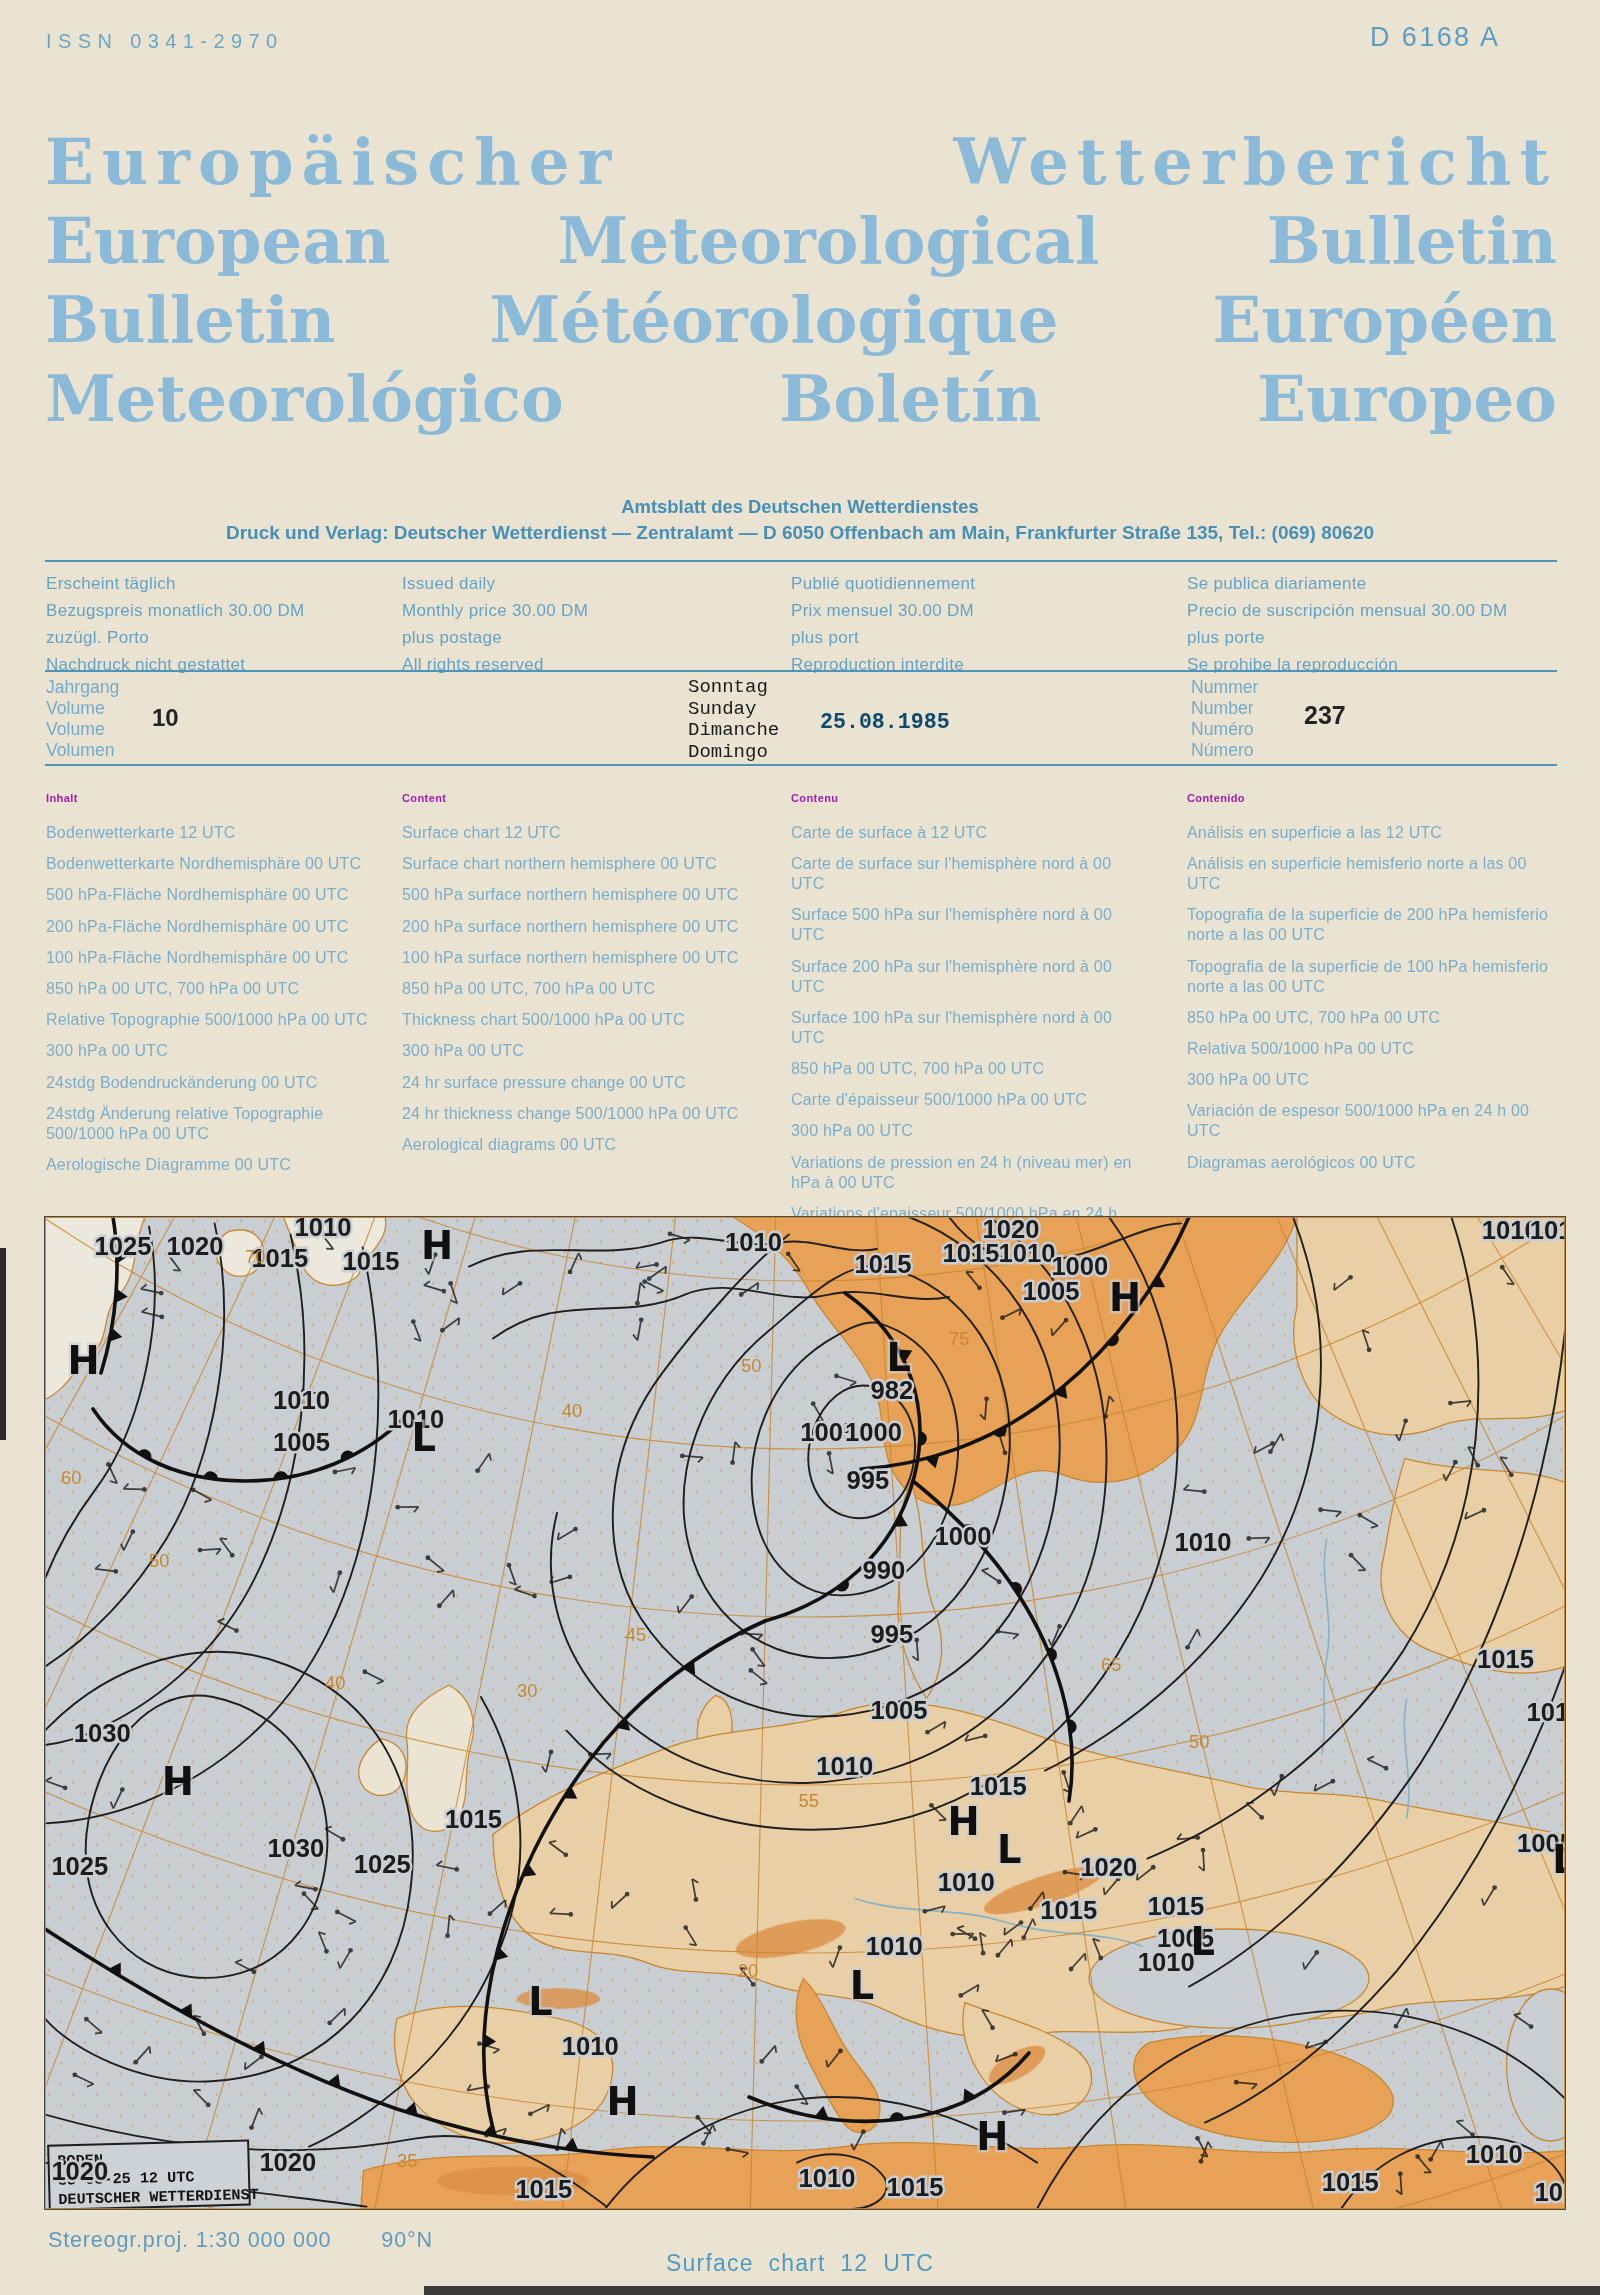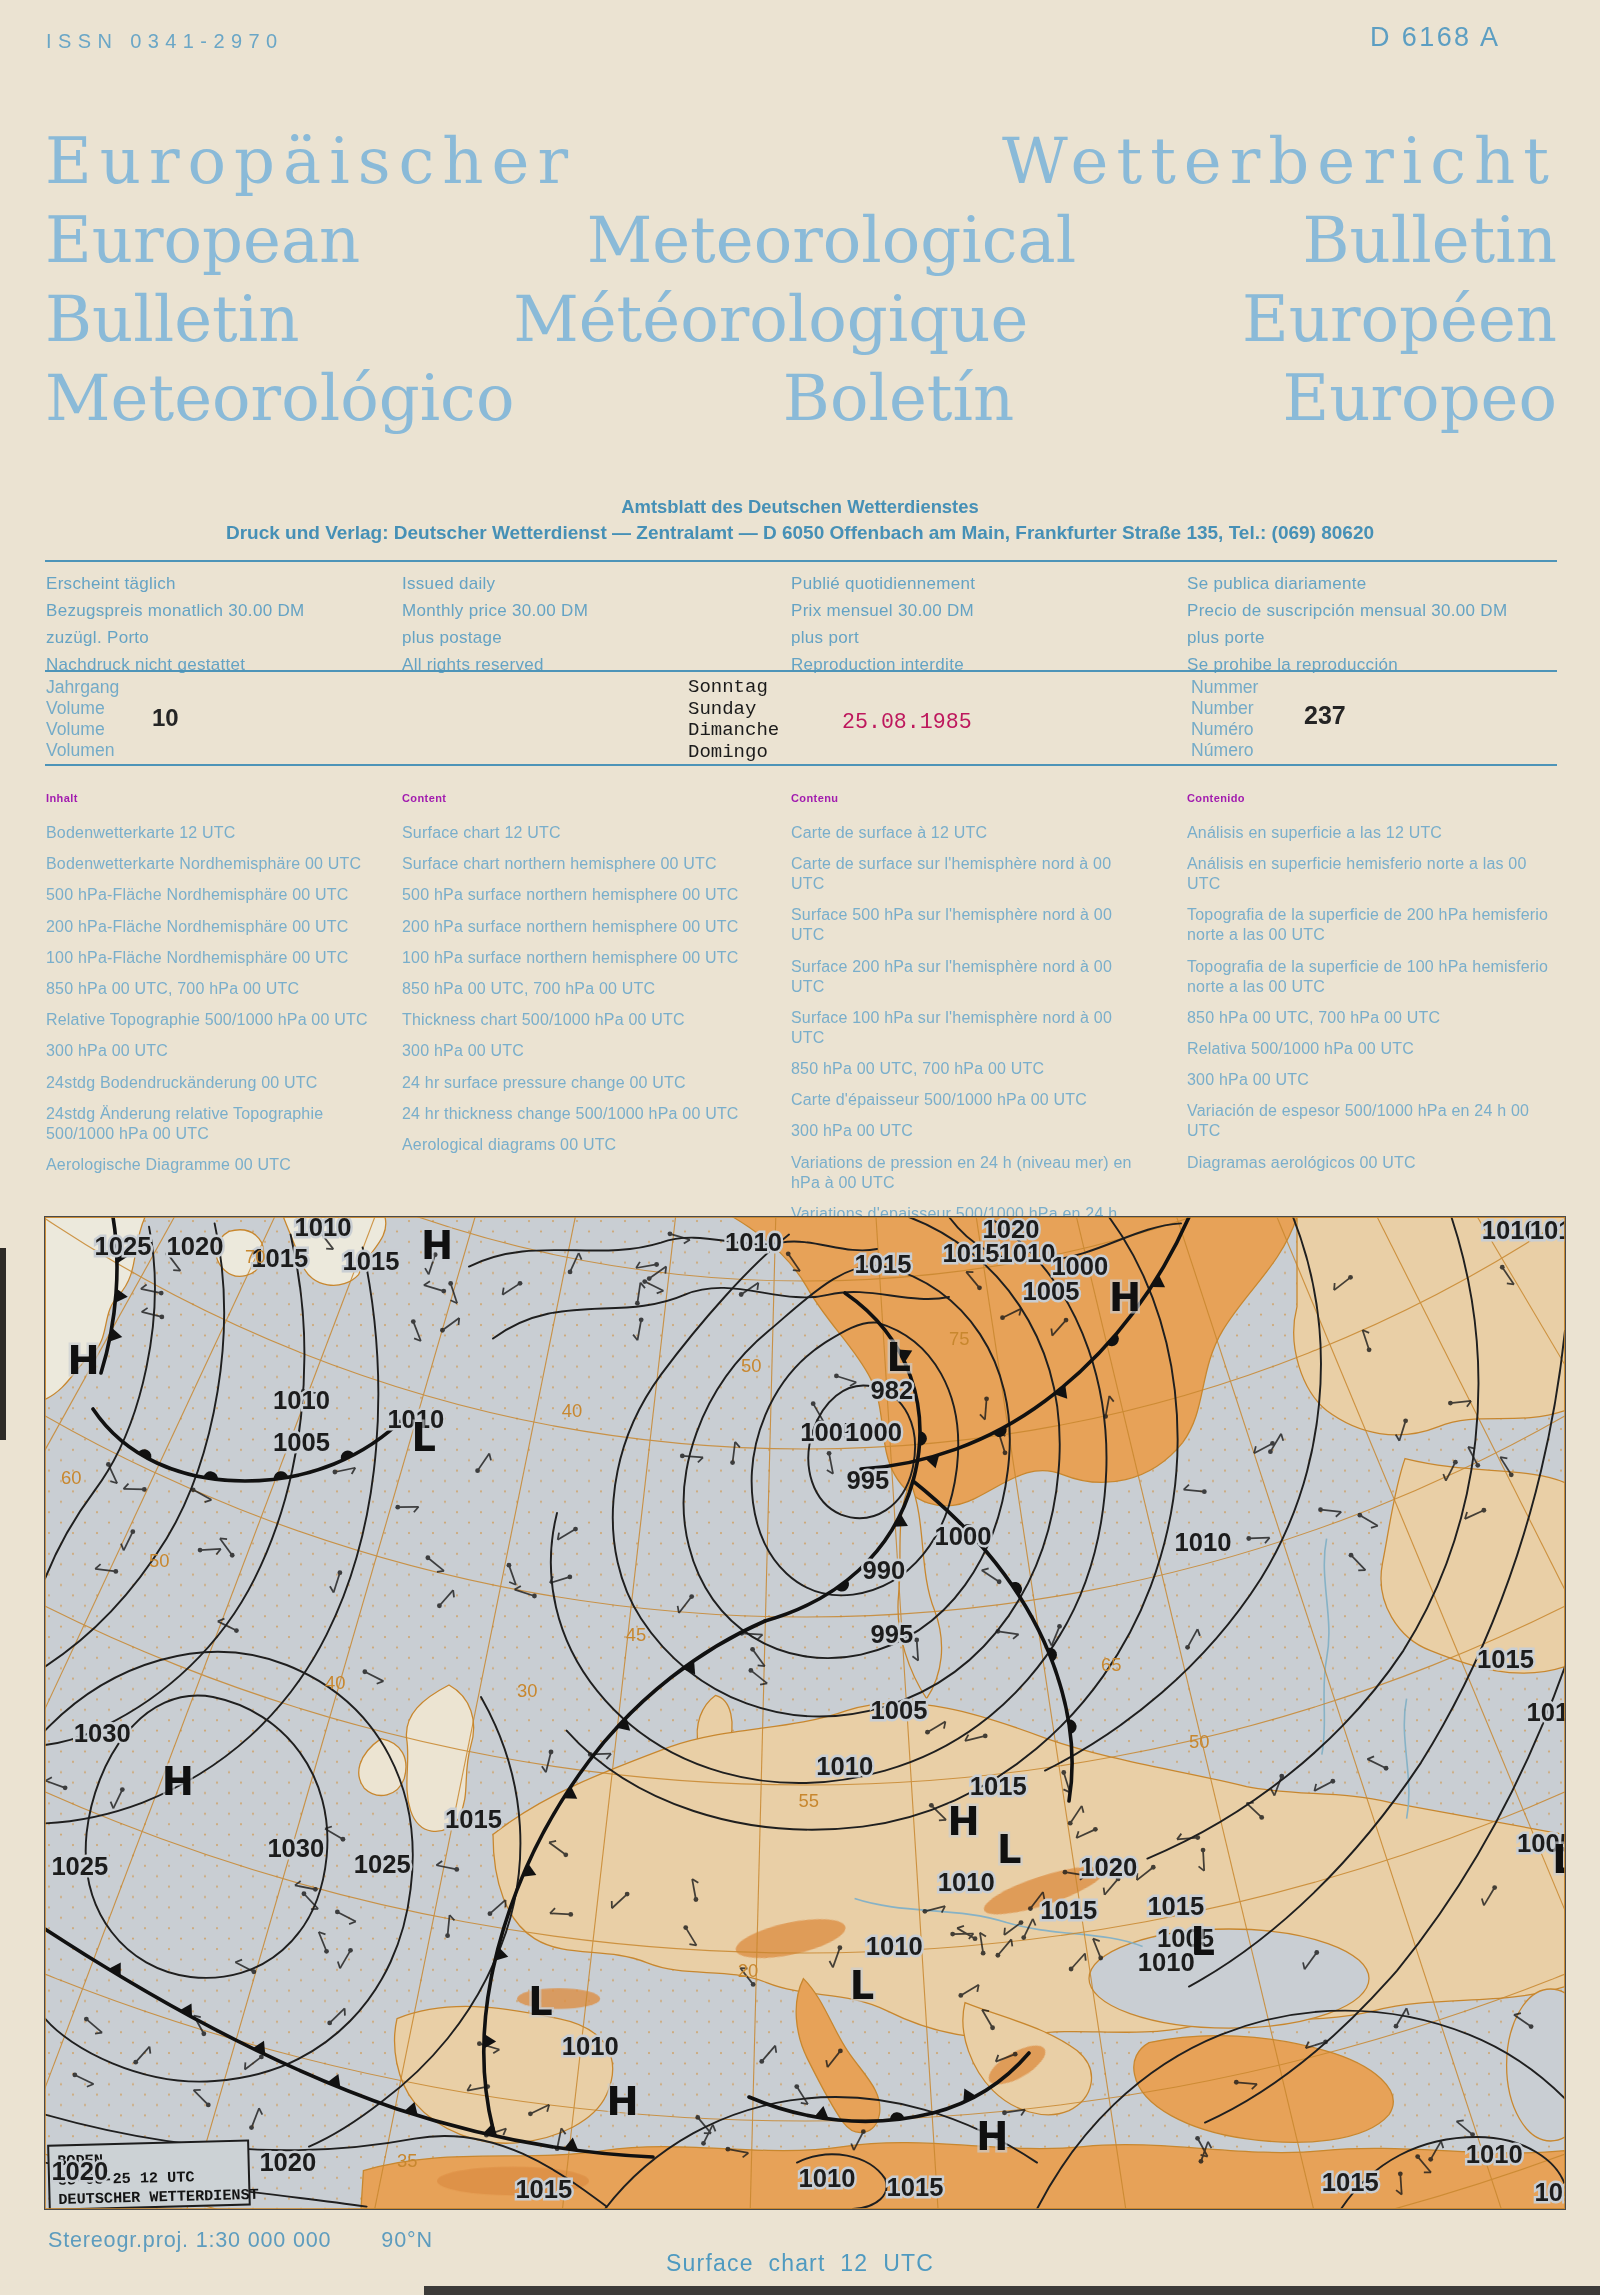--- a/index.html
+++ b/index.html
@@ -6,41 +6,41 @@
   #page{position:relative;width:1600px;height:2295px;background:#ebe3d2;
         font-family:"Liberation Sans",sans-serif;overflow:hidden;}
 
   
   .issn{position:absolute;left:46px;top:30px;font-size:20px;letter-spacing:6.4px;color:#6aa6c6;}
   .doccode{position:absolute;left:1370px;top:22.4px;font-size:27px;letter-spacing:2.4px;color:#5c9ec2;}
 
   
   .titleblock{position:absolute;left:45px;top:122px;width:1512px;}
   .title-line{display:flex;justify-content:space-between;font-family:"DejaVu Serif",serif;
-              font-weight:400;font-size:64px;line-height:79px;color:#8abad8;white-space:nowrap;}
+              font-weight:700;font-size:64px;line-height:79px;color:#8abad8;white-space:nowrap;}
   .title-line.first{letter-spacing:8px;}
   .subtitle{position:absolute;left:0;width:1600px;text-align:center;font-weight:700;color:#4690b6;}
   .sub1{top:496px;font-size:18.4px;}
   .sub2{top:522px;font-size:19px;}
 
   .rule{position:absolute;left:45px;width:1512px;height:2.4px;background:#4d94b8;}
 
   
   .pubcol{position:absolute;top:570px;width:344px;font-size:17px;line-height:27px;
           color:#65a3c4;letter-spacing:0.3px;}
   
   .vol-labels,.num-labels{position:absolute;font-size:17.6px;line-height:21px;color:#74abc8;}
   .vol-labels{left:46px;top:677px;}
   .num-labels{left:1191px;top:677px;}
   .vol-value{position:absolute;left:152px;top:704px;font-size:24px;font-weight:600;color:#252525;}
   .num-value{position:absolute;left:1304px;top:701px;font-size:25px;font-weight:600;color:#252525;}
   .day-labels{position:absolute;left:688px;top:677px;font-family:"Liberation Mono",monospace;
               font-size:19px;line-height:21.6px;color:#1b1b1b;}
-  .date-value{position:absolute;left:842px;top:710px;font-family:"Liberation Mono",monospace;
-              font-size:21.6px;color:#be185d;}
+  .date-value{position:absolute;left:820px;top:710px;font-family:"Liberation Mono",monospace;
+              font-size:21.6px;color:#0c4a6e;font-weight:bold;}
 
   
   .toccol{position:absolute;top:792px;width:344px;}
   .toccol.c4{width:372px;}
   .toc-header{font-size:11px;font-weight:700;color:#a21caf;margin:0 0 19px 0;letter-spacing:0.4px;}
   .toc-item{font-size:16px;line-height:20px;color:#79aecb;margin-bottom:11.2px;letter-spacing:0.2px;}
 
   
   .mapwrap{position:absolute;left:44px;top:1216px;width:1520px;height:992px;
            border:1.6px solid #4a4a4a;background:#c9ced3;}

